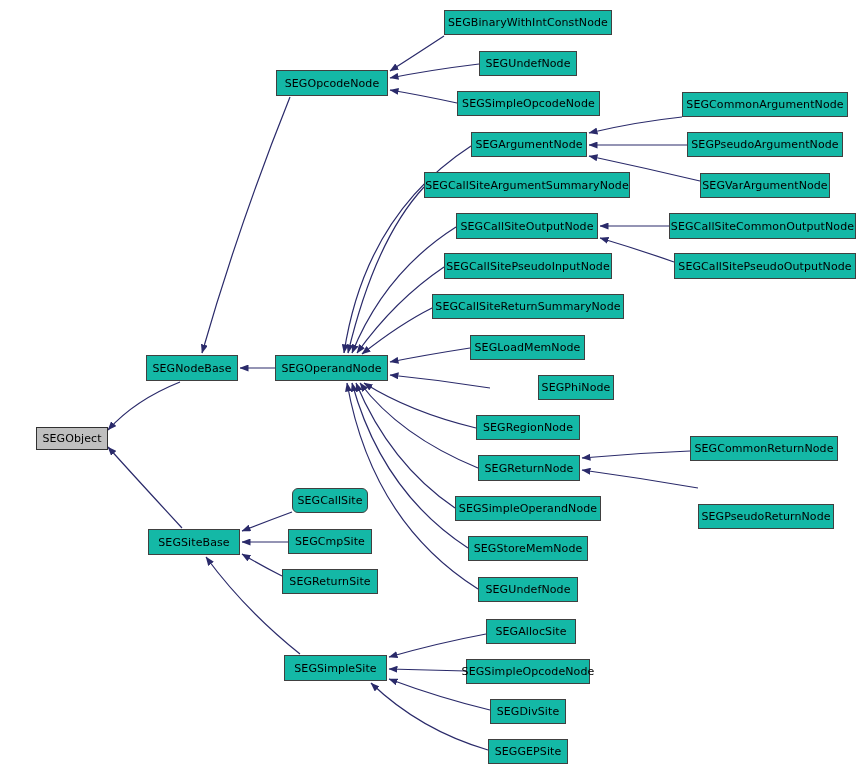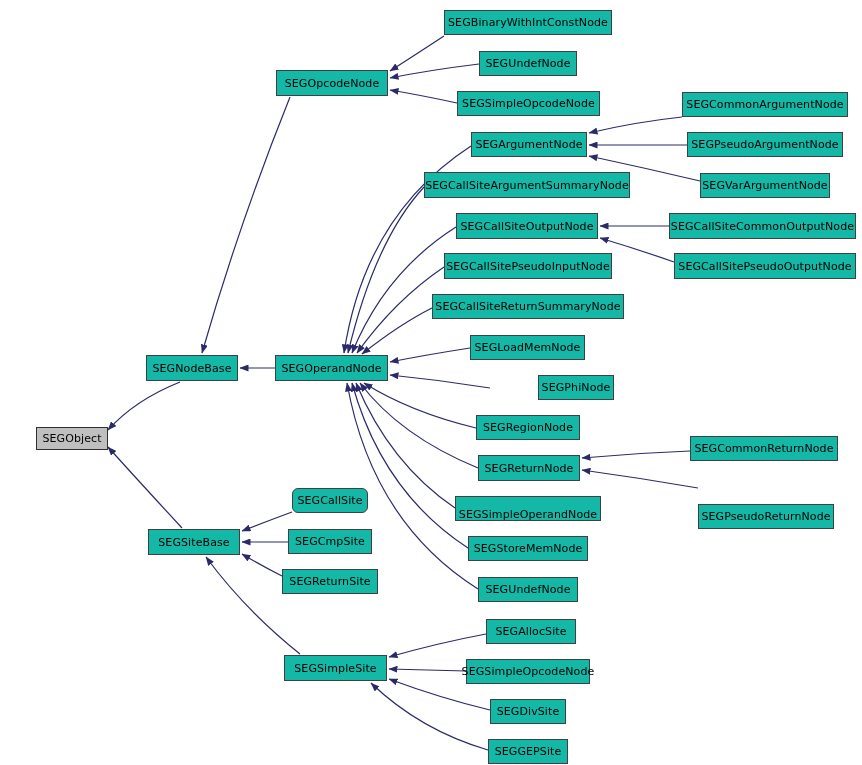--- a/index.html
+++ b/index.html
@@ -143,21 +143,21 @@
     </div>
     <div class="node" style="left: 490px; top: 375px; width: 76px; height: 25px; margin-left: 48px;">
       <span class="node-label">SEGPhiNode</span>
     </div>
     <div class="node" style="left: 476px; top: 415px; width: 104px; height: 25px;">
       <span class="node-label">SEGRegionNode</span>
     </div>
     <div class="node" style="left: 478px; top: 455px; width: 102px; height: 26px;">
       <span class="node-label">SEGReturnNode</span>
     </div>
-    <div class="node" style="left: 455px; top: 496px; width: 146px; height: 25px; align-items: flex-end;">
+    <div class="node" style="left: 455px; top: 496px; width: 146px; height: 25px;">
       <span class="node-label">SEGSimpleOperandNode</span>
     </div>
     <div class="node" style="left: 468px; top: 536px; width: 120px; height: 25px;">
       <span class="node-label">SEGStoreMemNode</span>
     </div>
     <div class="node" style="left: 478px; top: 577px; width: 100px; height: 25px;">
       <span class="node-label">SEGUndefNode</span>
     </div>
     <div class="node" style="left: 682px; top: 92px; width: 166px; height: 25px;">
       <span class="node-label">SEGCommonArgumentNode</span>

